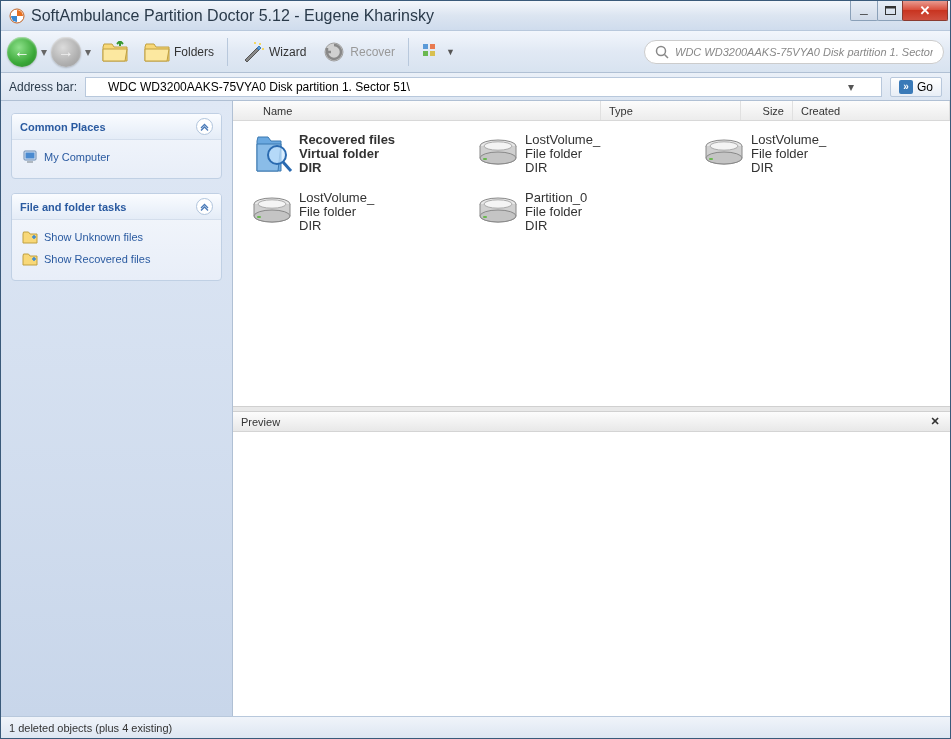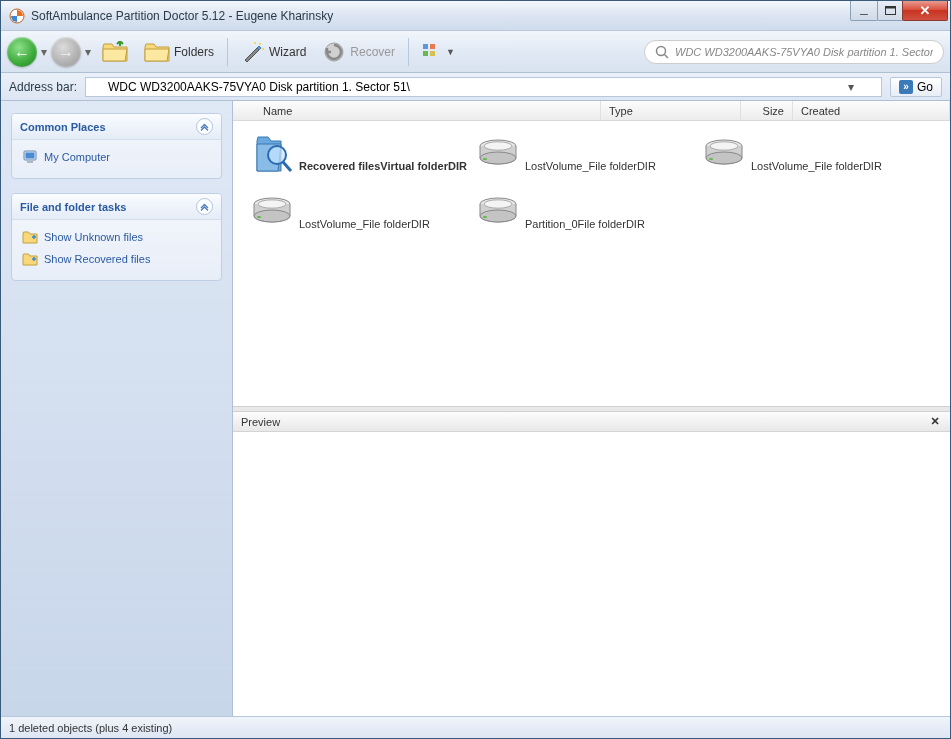--- a/index.html
+++ b/index.html
@@ -4,21 +4,21 @@
 <style>
 * { box-sizing: border-box; margin: 0; padding: 0; }
 body { font-family: "Segoe UI", Tahoma, sans-serif; font-size: 12px; background: #5a7aa0; width: 951px; height: 739px; overflow: hidden; }
 
 .window { width: 951px; height: 739px; background: #fff; border: 1px solid #3a5a7a; display: flex; flex-direction: column; }
 
 
 .titlebar { height: 30px; background: linear-gradient(to bottom, #f4f7fc 0%, #dce5f1 50%, #cfdced 100%); display: flex; align-items: center; padding: 0 0 0 8px; border-bottom: 1px solid #b8c8dc; }
 .titlebar .app-icon { width: 16px; height: 16px; border-radius: 50%; margin-right: 6px; display: flex; align-items: center; justify-content: center; }
 .titlebar .app-icon svg { width: 16px; height: 16px;}
-.titlebar .title-text { flex: 1; color: #2a3a4a; font-size: 12px; }
+.titlebar .title-text { flex: 1; color: #2a3a4a; font-size: 16px; }
 .win-controls { display: flex; height: 20px; margin-right: 2px; align-self: flex-start; }
 .win-btn { width: 28px; height: 20px; border: 1px solid #8aa0b8; border-top: none; background: linear-gradient(to bottom, #e8eef6, #d0dae8); display: flex; align-items: center; justify-content: center; margin-left: -1px; font-family: Arial; font-size: 11px; color: #333; border-radius: 0 0 2px 2px;}
 .win-btn.max { width: 26px; }
 .win-btn.close { width: 46px; background: linear-gradient(to bottom, #e89a90 0%, #d9513f 45%, #c8321e 46%, #d05040 100%); color: #fff; border-color: #8a3a30; }
 .win-btn.close span { font-weight: bold; font-size: 13px; }
 .win-btn.min span { position: relative; top: 3px; }
 
 
 .menubar { height: 24px; background: linear-gradient(to bottom, #eef3fa, #dde7f3); border-bottom: 1px solid #b8c8dc; display: flex; align-items: stretch; padding: 0 6px; }
 .menu-item { padding: 0 8px; display: flex; align-items: center; color: #2a3a4a; cursor: default; }
@@ -63,21 +63,21 @@
 .col { padding: 0 8px; border-right: 1px solid #e0e0e0; height: 100%; display:flex; align-items:center;}
 .col.name { width: 346px; margin-left: 22px; }
 .col.type { width: 140px; }
 .col.size { width: 52px; justify-content: flex-end; }
 .col.created { flex: 1; }
 
 .items-area { flex: 1; padding: 8px 14px; overflow: auto; background: #fff; }
 .items-grid { display: flex; flex-wrap: wrap; gap: 0; }
 .item { width: 226px; height: 58px; display: flex; align-items: flex-start; gap: 6px; padding: 4px; }
 .item .ico { width: 42px; height: 42px; flex-shrink: 0; display:flex; align-items:center; justify-content:center;}
-.item .txt { display: flex; flex-direction: row; font-size: 11px; color: #333; line-height: 14px; margin-top: 26px; }
+.item .txt { display: flex; flex-direction: column; font-size: 13px; color: #333; line-height: 14px; }
 .item .txt .l1 { }
 .item.bold .txt { font-weight: bold; }
 
 .preview-split { height: 6px; background: #e8e8e8; border-top: 1px solid #d0d0d0; border-bottom: 1px solid #d0d0d0; cursor: ns-resize; }
 .preview-header { height: 20px; background: linear-gradient(to bottom, #fcfcfc, #e8e8e8); border-bottom: 1px solid #d4d4d4; display: flex; align-items: center; padding: 0 8px; font-size: 11px; color: #333; }
 .preview-header .x { margin-left: auto; cursor: pointer; font-weight: bold; width: 14px; text-align:center;}
 .preview-body { flex: 1; background: #fff; }
 .preview-container { display: flex; flex-direction: column; height: 310px; }
 
 

